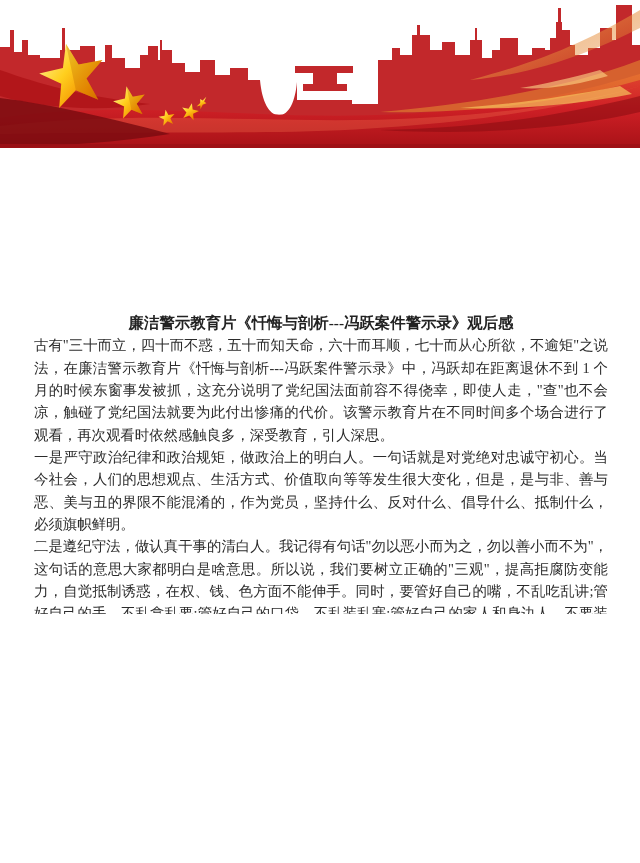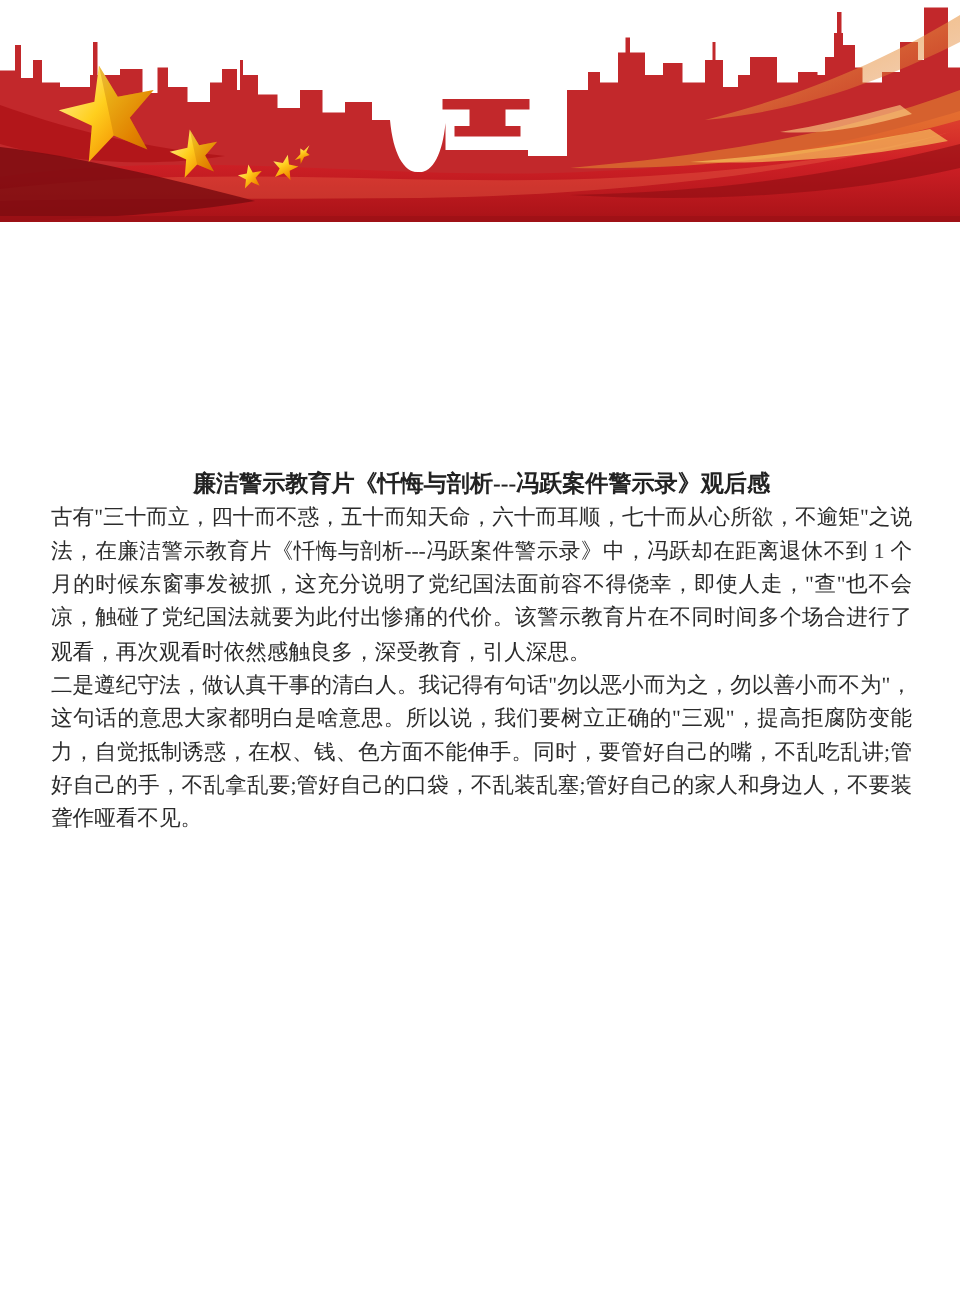--- a/index.html
+++ b/index.html
@@ -97,16 +97,17 @@
         <g transform="translate(202,103) rotate(35) scale(4,7.5)">
           <polygon fill="url(#goldG)" points="0,-1 0.235,-0.324 0.951,-0.309 0.380,0.124 0.588,0.809 0,0.4 -0.588,0.809 -0.380,0.124 -0.951,-0.309 -0.235,-0.324"></polygon>
         </g>
       </g>
     </svg>
   </div>
 
   <div class="content">
     <h1 class="doc-title">廉洁警示教育片《忏悔与剖析---冯跃案件警示录》观后感</h1>
     <p>古有"三十而立，四十而不惑，五十而知天命，六十而耳顺，七十而从心所欲，不逾矩"之说法，在廉洁警示教育片《忏悔与剖析---冯跃案件警示录》中，冯跃却在距离退休不到 1 个月的时候东窗事发被抓，这充分说明了党纪国法面前容不得侥幸，即使人走，"查"也不会凉，触碰了党纪国法就要为此付出惨痛的代价。该警示教育片在不同时间多个场合进行了观看，再次观看时依然感触良多，深受教育，引人深思。</p>
+    <p>一是严守政治纪律和政治规矩，做政治上的明白人。一句话就是对党绝对忠诚守初心。当今社会，人们的思想观点、生活方式、价值取向等等发生很大变化，但是，是与非、善与恶、美与丑的界限不能混淆的，作为党员，坚持什么、反对什么、倡导什么、抵制什么，必须旗帜鲜明。</p>
     <p>二是遵纪守法，做认真干事的清白人。我记得有句话"勿以恶小而为之，勿以善小而不为"，这句话的意思大家都明白是啥意思。所以说，我们要树立正确的"三观"，提高拒腐防变能力，自觉抵制诱惑，在权、钱、色方面不能伸手。同时，要管好自己的嘴，不乱吃乱讲;管好自己的手，不乱拿乱要;管好自己的口袋，不乱装乱塞;管好自己的家人和身边人，不要装聋作哑看不见。</p>
   </div>
 
 </div>
 
 </body></html>

